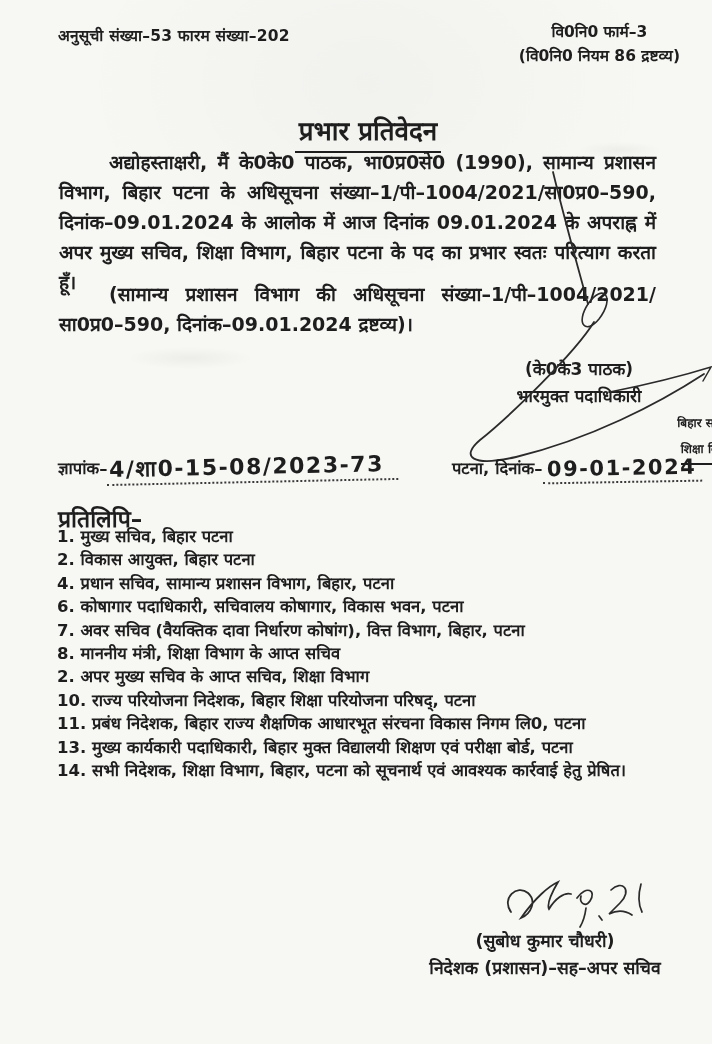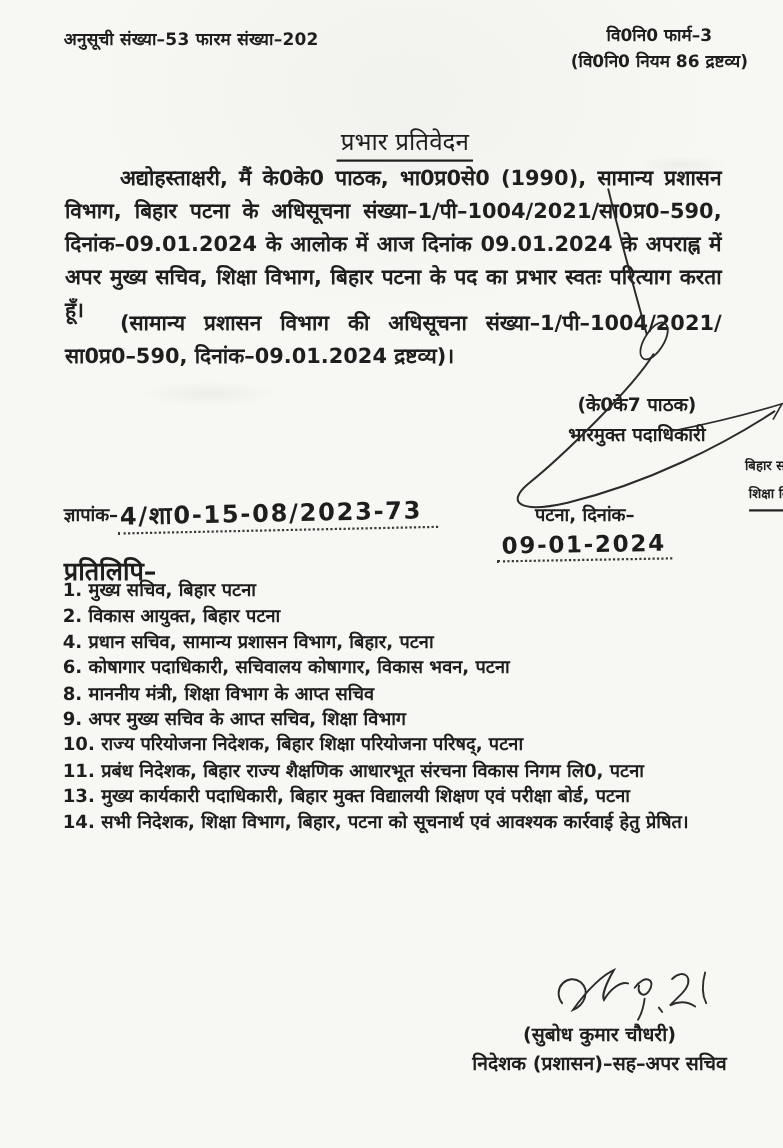--- a/index.html
+++ b/index.html
@@ -14,32 +14,32 @@
       #f7f7f4;
     color:#1e1e1e;
     font-family:"DejaVu Sans", sans-serif;
     overflow:hidden;
     padding-left:28px;
   }
   .abs{position:absolute;}
   .hdr-left{left:58px;top:24px;font-size:15.5px;font-weight:700;letter-spacing:.2px;}
   .hdr-right{right:56px;top:20px;text-align:center;font-size:15.5px;font-weight:700;line-height:24px;}
   .title-wrap{left:0;top:112px;width:100%;text-align:center;}
-  .title-text{display:inline-block;font-size:22px;font-weight:400;border-bottom:2.5px solid #1e1e1e;padding:0 4px 3px 4px;}
+  .title-text{display:inline-block;font-size:26px;font-weight:700;border-bottom:2.5px solid #1e1e1e;padding:0 4px 3px 4px;}
   .para{left:59px;width:597px;font-size:19px;font-weight:600;line-height:30px;text-align:justify;text-indent:50px;}
   .para1{top:147px;}
   .para2{top:279px;}
   .sig1{right:62px;top:356px;width:190px;text-align:center;font-size:17px;font-weight:700;line-height:27px;}
   .govt{left:0;top:410px;width:100%;text-align:right;font-size:12px;font-weight:700;line-height:26px;}
   .u2{display:inline-block;border-bottom:2px solid #1e1e1e;padding-bottom:1px;}
   .memo-line{left:58px;top:450px;display:flex;align-items:flex-end;}
   .memo-label{font-size:16.5px;font-weight:700;padding-bottom:4px;}
   .hand{font-weight:600;letter-spacing:1.5px;white-space:nowrap;}
   .memo-number{font-size:22px;transform:rotate(-1.2deg);border-bottom:2px dotted #3a3a3a;padding:0 14px 1px 2px;}
-  .date-line{left:452px;top:456px;display:flex;align-items:center;flex-direction:column;}
+  .date-line{left:452px;top:456px;display:flex;align-items:center;}
   .date-label{font-size:16.5px;font-weight:700;padding-bottom:4px;}
   .date-value{font-size:21px;transform:rotate(-1deg);border-bottom:2px dotted #3a3a3a;padding:0 6px 1px 4px;}
   .copy-heading{left:58px;top:502px;font-size:23px;font-weight:700;}
   .copies{left:57px;top:525px;width:612px;font-size:16.5px;font-weight:600;line-height:23.4px;}
   .copy-row{white-space:normal;}
   .sig2{right:56px;top:928px;width:270px;text-align:center;font-size:17.5px;font-weight:700;line-height:27px;}
   svg.ink{position:absolute;pointer-events:none;}
   svg.ink path{fill:none;stroke:#2b2b2b;stroke-linecap:round;}
 </style>
 </head>
@@ -54,21 +54,21 @@
   </div>
 
   <div class="abs title-wrap">
     <span class="title-text">प्रभार प्रतिवेदन</span>
   </div>
 
   <div class="abs para para1">अद्योहस्ताक्षरी, मैं के0के0 पाठक, भा0प्र0से0 (1990), सामान्य प्रशासन विभाग, बिहार पटना के अधिसूचना संख्या–1/पी–1004/2021/सा0प्र0–590, दिनांक–09.01.2024 के आलोक में आज दिनांक 09.01.2024 के अपराह्न में अपर मुख्य सचिव, शिक्षा विभाग, बिहार पटना के पद का प्रभार स्वतः परित्याग करता हूँ।</div>
   <div class="abs para para2">(सामान्य प्रशासन विभाग की अधिसूचना संख्या–1/पी–1004/2021/सा0प्र0–590, दिनांक–09.01.2024 द्रष्टव्य)।</div>
 
   <div class="abs sig1">
-    <div>(के0के7 पाठक)</div>
+    <div>(के0के3 पाठक)</div>
     <div>भारमुक्त पदाधिकारी</div>
   </div>
 
   <svg class="ink" style="left:430px;top:168px;" width="282" height="300" viewBox="0 0 282 300">
     <path d="M123,4 C133,45 148,100 158,136" stroke-width="1.8"></path>
     <path d="M158,136 c15,-22 28,-7 11,15 c-13,16 -24,5 -11,-15" stroke-width="1.6"></path>
     <path d="M164,154 C145,185 80,248 50,272 C30,289 42,299 86,289 C160,271 228,236 274,206" stroke-width="1.8"></path>
     <path d="M180,224 C215,217 252,208 281,199 l-8,14" stroke-width="1.5"></path>
   </svg>
 
@@ -87,22 +87,23 @@
     <span class="hand date-value">09-01-2024</span>
   </div>
 
   <div class="abs copy-heading">प्रतिलिपि–</div>
 
   <div class="abs copies">
     <div class="copy-row">1. मुख्य सचिव, बिहार पटना</div>
     <div class="copy-row">2. विकास आयुक्त, बिहार पटना</div>
     <div class="copy-row">4. प्रधान सचिव, सामान्य प्रशासन विभाग, बिहार, पटना</div>
     <div class="copy-row">6. कोषागार पदाधिकारी, सचिवालय कोषागार, विकास भवन, पटना</div>
+    <div class="copy-row">7. अवर सचिव (वैयक्तिक दावा निर्धारण कोषांग), वित्त विभाग, बिहार, पटना</div>
     <div class="copy-row">8. माननीय मंत्री, शिक्षा विभाग के आप्त सचिव</div>
-    <div class="copy-row">9. अपर मुख्य सचिव के आप्त सचिव, शिक्षा विभाग</div>
+    <div class="copy-row">2. अपर मुख्य सचिव के आप्त सचिव, शिक्षा विभाग</div>
     <div class="copy-row">10. राज्य परियोजना निदेशक, बिहार शिक्षा परियोजना परिषद्, पटना</div>
     <div class="copy-row">11. प्रबंध निदेशक, बिहार राज्य शैक्षणिक आधारभूत संरचना विकास निगम लि0, पटना</div>
     <div class="copy-row">13. मुख्य कार्यकारी पदाधिकारी, बिहार मुक्त विद्यालयी शिक्षण एवं परीक्षा बोर्ड, पटना</div>
     <div class="copy-row">14. सभी निदेशक, शिक्षा विभाग, बिहार, पटना को सूचनार्थ एवं आवश्यक कार्रवाई हेतु प्रेषित।</div>
   </div>
 
   <svg class="ink" style="left:495px;top:872px;" width="155" height="60" viewBox="0 0 155 60">
     <path d="M16,40 c-10,-14 6,-28 17,-19 c9,8 3,21 -7,25 c14,-20 28,-32 37,-36 c-7,12 -11,23 -9,27 c6,-10 15,-17 22,-15" stroke-width="1.8"></path>
     <path d="M82,26 c9,-13 20,-8 13,3 c-4,6 -11,3 -9,-5 m5,12 c-1,8 -3,14 -6,19" stroke-width="1.7"></path>
     <path d="M104,44 l3,4" stroke-width="1.7"></path>

